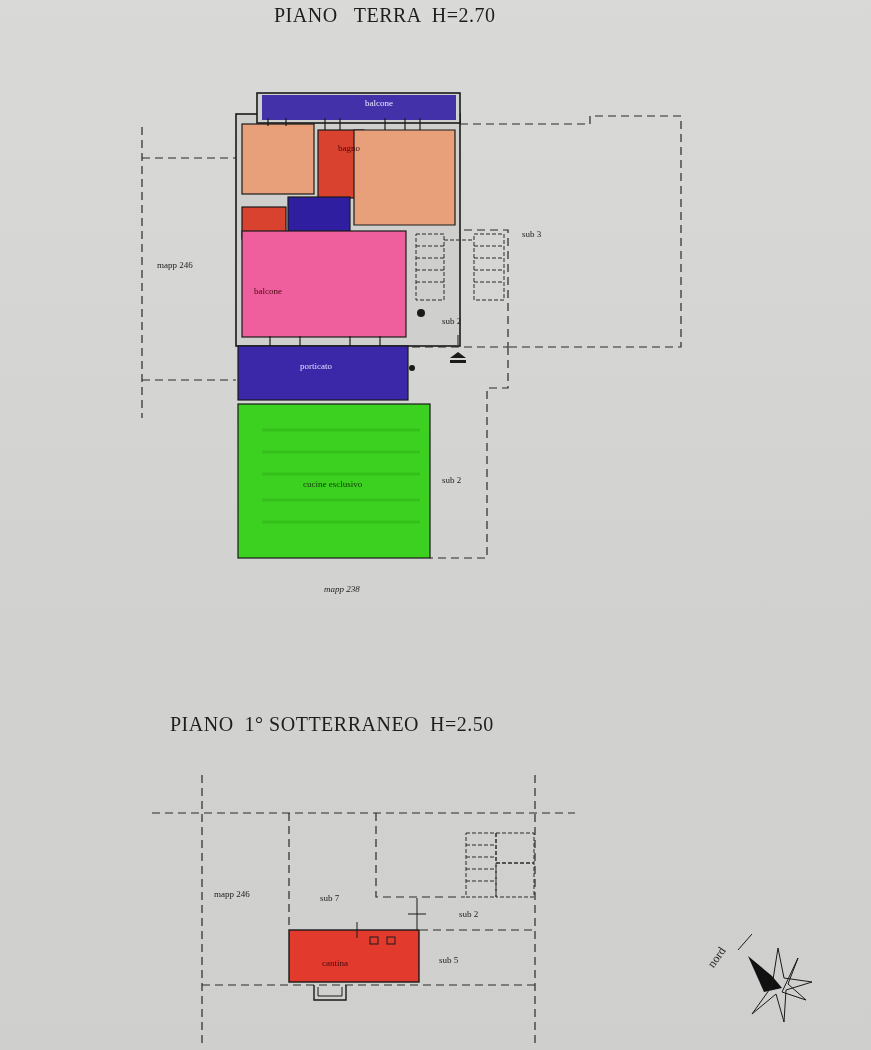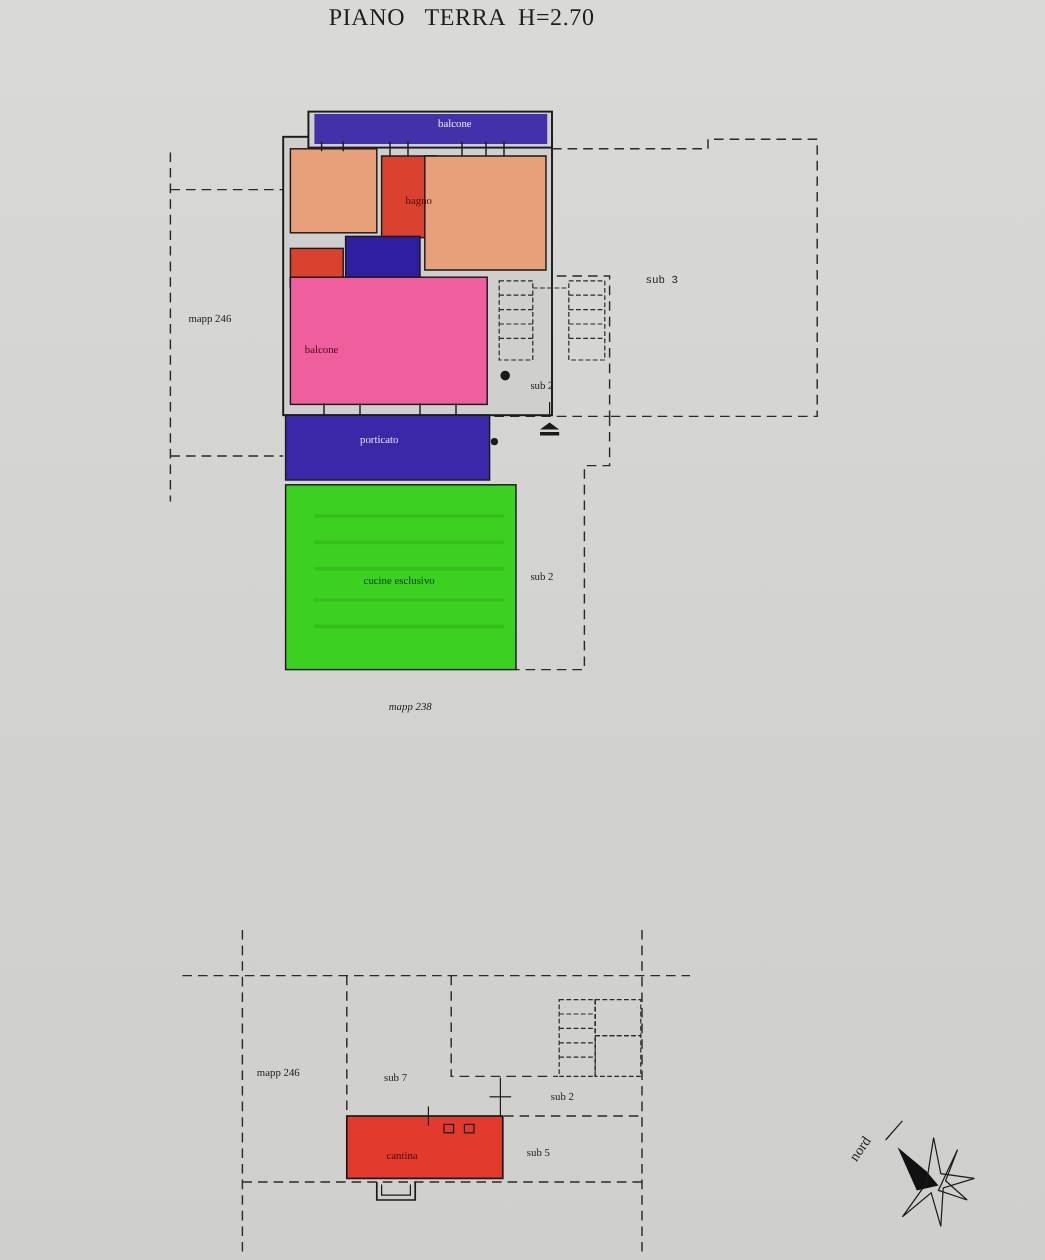--- a/index.html
+++ b/index.html
@@ -16,20 +16,21 @@
     .lbl.small { font-size: 9px; }
     .lbl.room { font-size: 9px; color: #4a0a10; }
     svg { position: absolute; left: 0; top: 0; }
   </style>
 </head>
 <body>
 
 <div class="page">
 
   <div class="title" style="left:234px; top:4px;margin-left:40px;">PIANO   TERRA  H=2.70</div>
+  <div class="title" style="left:170px; top:713px;">PIANO  1° SOTTERRANEO  H=2.50</div>
 
   <svg width="871" height="1050" viewBox="0 0 871 1050">
     <g fill="none" stroke="#2a2a2a" stroke-width="1.2" stroke-dasharray="8 5">
 
       <path d="M142 127 V418"></path>
       <path d="M142 158 H236"></path>
       <path d="M142 380 H236"></path>
 
       <path d="M460 124 H590 V116 H681 V347 H508"></path>
 
@@ -97,26 +98,26 @@
       <line x1="444" y1="240" x2="474" y2="240"></line>
     </g>
 
     <circle cx="421" cy="313" r="4" fill="#1a1a1a"></circle>
     <circle cx="412" cy="368" r="3" fill="#1a1a1a"></circle>
     <path d="M450 358 L458 352 L466 358 Z M450 360 H466 V363 H450 Z" fill="#1a1a1a"></path>
     <line x1="458" y1="335" x2="458" y2="345" stroke="#1a1a1a" stroke-width="1"></line>
   </svg>
 
   <div class="lbl room" style="left:341px; top:98px; color:#eae8ff;padding-left:24px;">balcone</div>
-  <div class="lbl room" style="left:326px; top:162px;padding-left:12px;">bagno</div>
+  <div class="lbl room" style="left:326px; top:143px;padding-left:12px;">bagno</div>
   <div class="lbl room" style="left:254px; top:286px;">balcone</div>
   <div class="lbl room" style="left:300px; top:361px; color:#e0dcff;">porticato</div>
   <div class="lbl room" style="left:303px; top:479px; color:#0f3a08;">cucine  esclusivo</div>
   <div class="lbl small" style="left:157px; top:260px;">mapp  246</div>
-  <div class="lbl small" style="left:538px; top:229px;font-family:Liberation Mono, monospace;">sub 3</div>
+  <div class="lbl small" style="left:522px; top:229px;">sub 3</div>
   <div class="lbl small" style="left:442px; top:316px;">sub 2</div>
   <div class="lbl small" style="left:442px; top:475px;">sub 2</div>
   <div class="lbl small" style="left:324px; top:584px;font-style:italic;">mapp 238</div>
 
   <svg width="871" height="1050" viewBox="0 0 871 1050">
     <g fill="none" stroke="#2a2a2a" stroke-width="1.2" stroke-dasharray="8 5">
       <path d="M202 775 V1045"></path>
       <path d="M535 775 V1045"></path>
       <path d="M152 813 H575"></path>
       <path d="M289 813 V930"></path>

